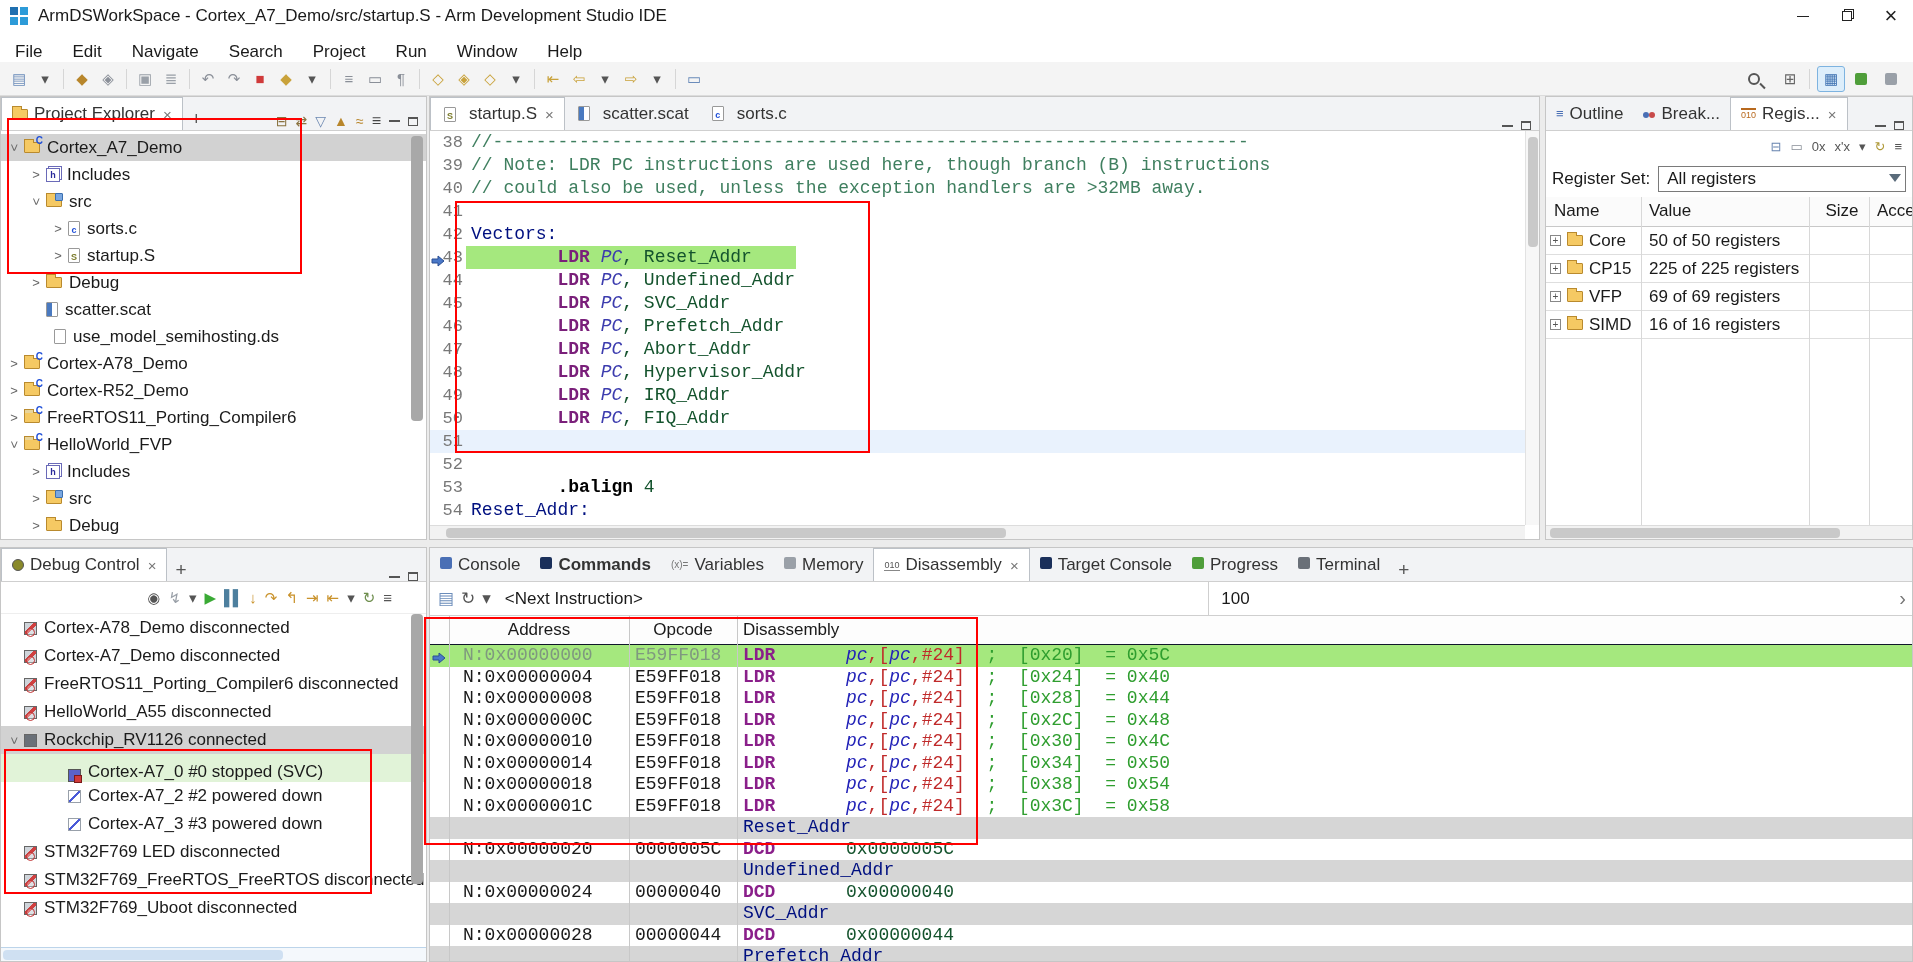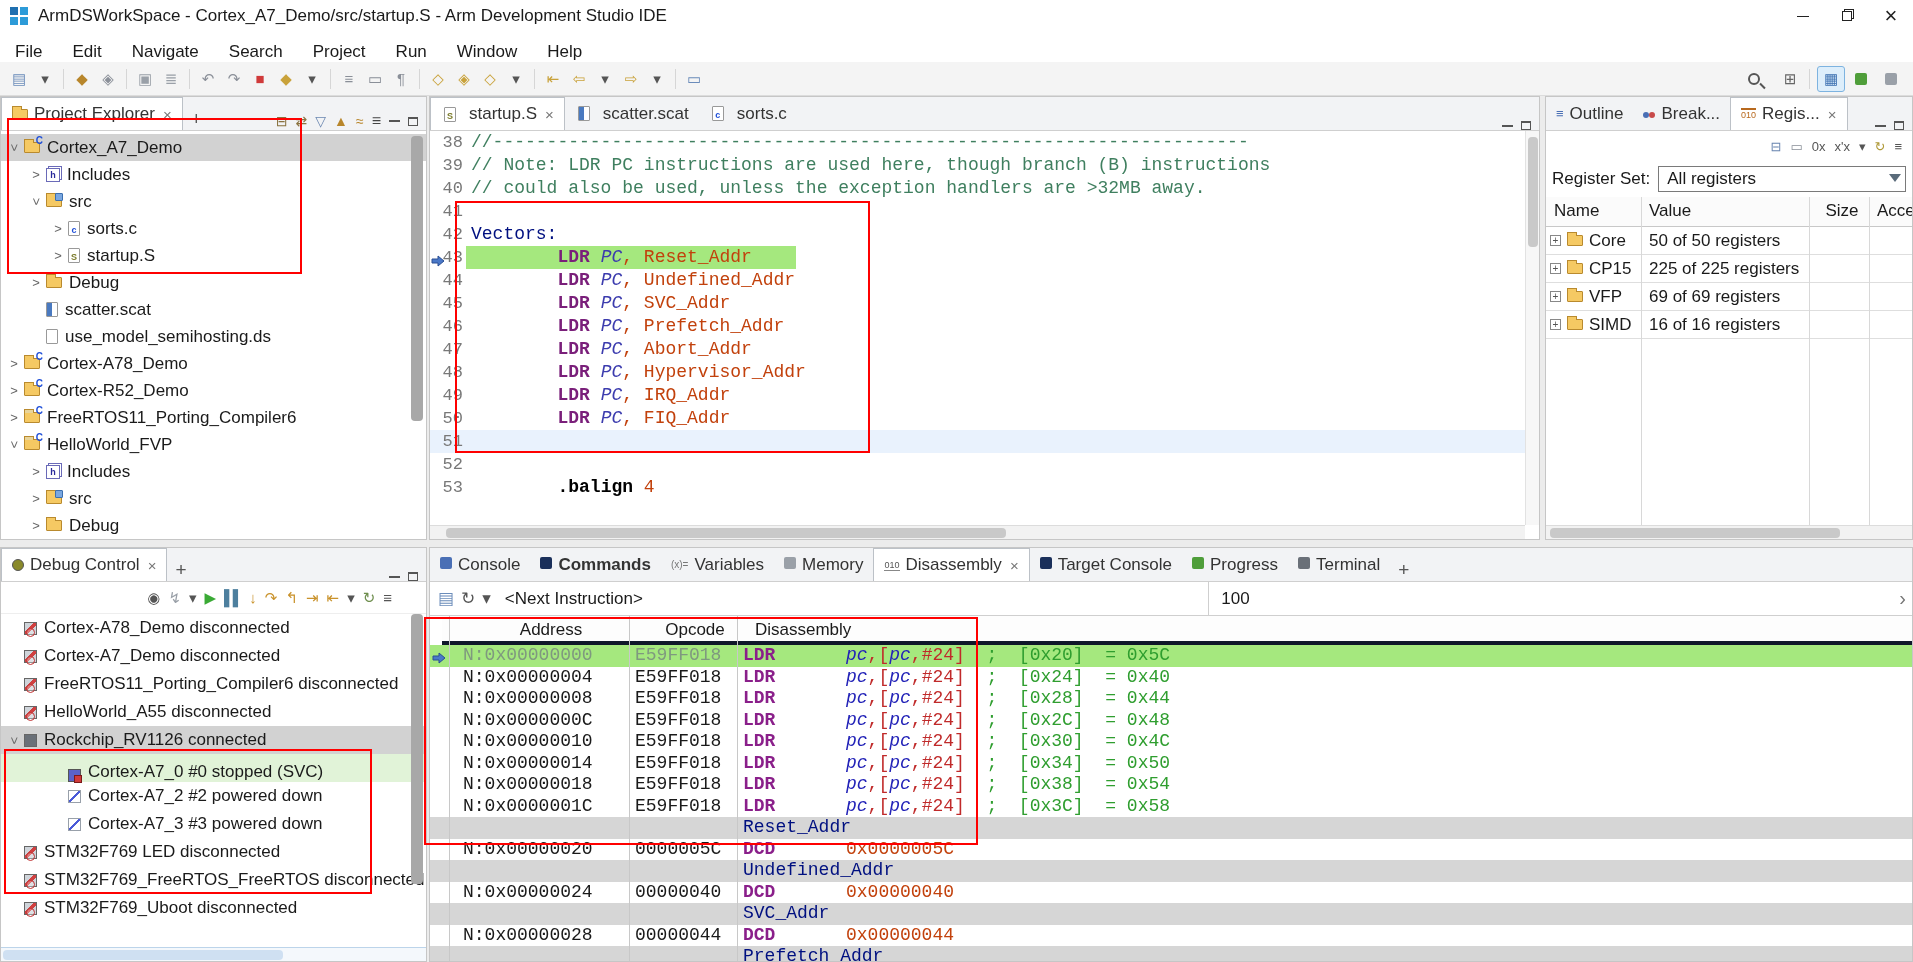--- a/index.html
+++ b/index.html
@@ -95,21 +95,21 @@
   .cline { position:relative; height:23px; line-height:23px; white-space:pre; padding-left:41px; }
   .cline .num { position:absolute; left:0; top:0; width:33px; text-align:right; color:#787878;
                 font-size:17px; }
   .cline.cursor { background:#e9f2fd; }
   .hlband { position:absolute; left:36px; top:0; height:23px; width:330px; background:#a5e87e; }
   .seg-cmt { color:#3f7f5f; }
   .seg-kw  { color:#7a1f7a; font-weight:bold; }
   .seg-kw2 { color:#000; font-weight:bold; }
   .seg-reg { color:#3c3cae; font-style:italic; }
   .seg-lbl { color:#001080; }
-  .seg-pln { color:#c2410c; }
+  .seg-pln { color:#14532d; }
   .ip-arrow { position:absolute; width:16px; height:12px; }
 
   
   .vthumb { position:absolute; background:#a8a8a8; border-radius:4px; }
   .hscroll { position:absolute; height:14px; background:#f2f2f2; border-top:1px solid #dcdcdc; }
   .hthumb { position:absolute; top:2px; height:10px; background:#c9c9c9; border-radius:4px; }
   .vscroll { position:absolute; width:14px; background:#f7f7f7; border-left:1px solid #e2e2e2; }
 
   
   .reg-toolbar { position:absolute; left:0; top:34px; right:0; height:30px; display:flex; align-items:center;
@@ -126,21 +126,21 @@
            background:#fbfbfb; display:flex; align-items:center; }
   .rrow { position:absolute; left:0; right:0; height:28px; border-bottom:1px solid #dedede;
           display:flex; align-items:center; }
   .gridv { position:absolute; top:0; bottom:0; width:1px; background:#d8d8d8; }
 
   
   .nav-row { position:absolute; left:0; top:34px; right:0; height:34px; background:#fff;
              border-bottom:1px solid #cfcfcf; display:flex; align-items:center; font-size:17px; }
   .dis-table { position:absolute; left:0; top:68px; right:0; bottom:0; font-family:"Liberation Mono",monospace;
                font-size:18px; overflow:hidden; }
-  .dhead { position:absolute; left:12px; top:0; right:0; height:29px; border-bottom:4px solid #0f172a;
+  .dhead { position:absolute; left:0; top:0; right:0; height:29px; border-bottom:1px solid #0f172a;
            font-family:"Liberation Sans",sans-serif; font-size:17px; background:#fdfdfd; }
   .dhead span { position:absolute; top:4px; }
   .drow { position:absolute; left:0; right:0; height:21.5px; line-height:21.5px; white-space:pre; }
   .drow.cur { background:#a5e87e; }
   .drow.lab { background:#d6d6d6; color:#001080; }
   .d-a { position:absolute; left:33px; }
   .d-o { position:absolute; left:205px; }
   .d-m { position:absolute; left:313px; color:#8a1f8a; font-weight:bold; }
   .d-ops { position:absolute; left:416px; }
   .d-c { color:#2f9e2f; }
@@ -289,21 +289,21 @@
         <div class="trow" style="padding-left: 28px;">
           <span class="twist">&gt;</span>
           <span class="ticon ic-folder"></span>
           <span class="lbl">Debug</span>
         </div>
         <div class="trow" style="padding-left: 28px;">
           <span class="twist"></span>
           <span class="ticon ic-file scat"></span>
           <span class="lbl">scatter.scat</span>
         </div>
-        <div class="trow" style="padding-left: 28px;">
+        <div class="trow" style="padding-left: 36px;">
           <span class="twist"></span>
           <span class="ticon ic-file ds"></span>
           <span class="lbl">use_model_semihosting.ds</span>
         </div>
         <div class="trow" style="padding-left: 6px;">
           <span class="twist">&gt;</span>
           <span class="ticon ic-folder proj"></span>
           <span class="lbl">Cortex-A78_Demo</span>
         </div>
         <div class="trow" style="padding-left: 6px;">
@@ -372,20 +372,21 @@
         <div class="cline"><span class="num">44</span><span class="seg-pln" style="position: relative;">        </span><span class="seg-kw" style="position: relative;">LDR</span><span class="seg-pln" style="position: relative;"> </span><span class="seg-reg" style="position: relative;">PC</span><span class="seg-pln" style="position: relative;">, Undefined_Addr</span></div>
         <div class="cline"><span class="num">45</span><span class="seg-pln" style="position: relative;">        </span><span class="seg-kw" style="position: relative;">LDR</span><span class="seg-pln" style="position: relative;"> </span><span class="seg-reg" style="position: relative;">PC</span><span class="seg-pln" style="position: relative;">, SVC_Addr</span></div>
         <div class="cline"><span class="num">46</span><span class="seg-pln" style="position: relative;">        </span><span class="seg-kw" style="position: relative;">LDR</span><span class="seg-pln" style="position: relative;"> </span><span class="seg-reg" style="position: relative;">PC</span><span class="seg-pln" style="position: relative;">, Prefetch_Addr</span></div>
         <div class="cline"><span class="num">47</span><span class="seg-pln" style="position: relative;">        </span><span class="seg-kw" style="position: relative;">LDR</span><span class="seg-pln" style="position: relative;"> </span><span class="seg-reg" style="position: relative;">PC</span><span class="seg-pln" style="position: relative;">, Abort_Addr</span></div>
         <div class="cline"><span class="num">48</span><span class="seg-pln" style="position: relative;">        </span><span class="seg-kw" style="position: relative;">LDR</span><span class="seg-pln" style="position: relative;"> </span><span class="seg-reg" style="position: relative;">PC</span><span class="seg-pln" style="position: relative;">, Hypervisor_Addr</span></div>
         <div class="cline"><span class="num">49</span><span class="seg-pln" style="position: relative;">        </span><span class="seg-kw" style="position: relative;">LDR</span><span class="seg-pln" style="position: relative;"> </span><span class="seg-reg" style="position: relative;">PC</span><span class="seg-pln" style="position: relative;">, IRQ_Addr</span></div>
         <div class="cline"><span class="num">50</span><span class="seg-pln" style="position: relative;">        </span><span class="seg-kw" style="position: relative;">LDR</span><span class="seg-pln" style="position: relative;"> </span><span class="seg-reg" style="position: relative;">PC</span><span class="seg-pln" style="position: relative;">, FIQ_Addr</span></div>
         <div class="cline cursor"><span class="num">51</span></div>
         <div class="cline"><span class="num">52</span></div>
         <div class="cline"><span class="num">53</span><span class="seg-pln" style="position: relative;">        </span><span class="seg-kw2" style="position: relative;">.balign</span><span class="seg-pln" style="position: relative;"> 4</span></div>
+        <div class="cline"><span class="num">54</span><span class="seg-lbl" style="position: relative;">Reset_Addr:</span></div>
       </div>
     <div class="vscroll" style="right:0; top:34px; bottom:14px;">
       <div class="vthumb" style="left:2px; top:6px; width:10px; height:110px; background:#c9c9c9;"></div>
     </div>
     <div class="hscroll" style="left:0; right:14px; bottom:0;">
       <div class="hthumb" style="left:16px; width:560px;"></div>
     </div>
   </div>
 
   <div class="panel" style="left:1545px; top:96px; width:368px; height:444px;">

